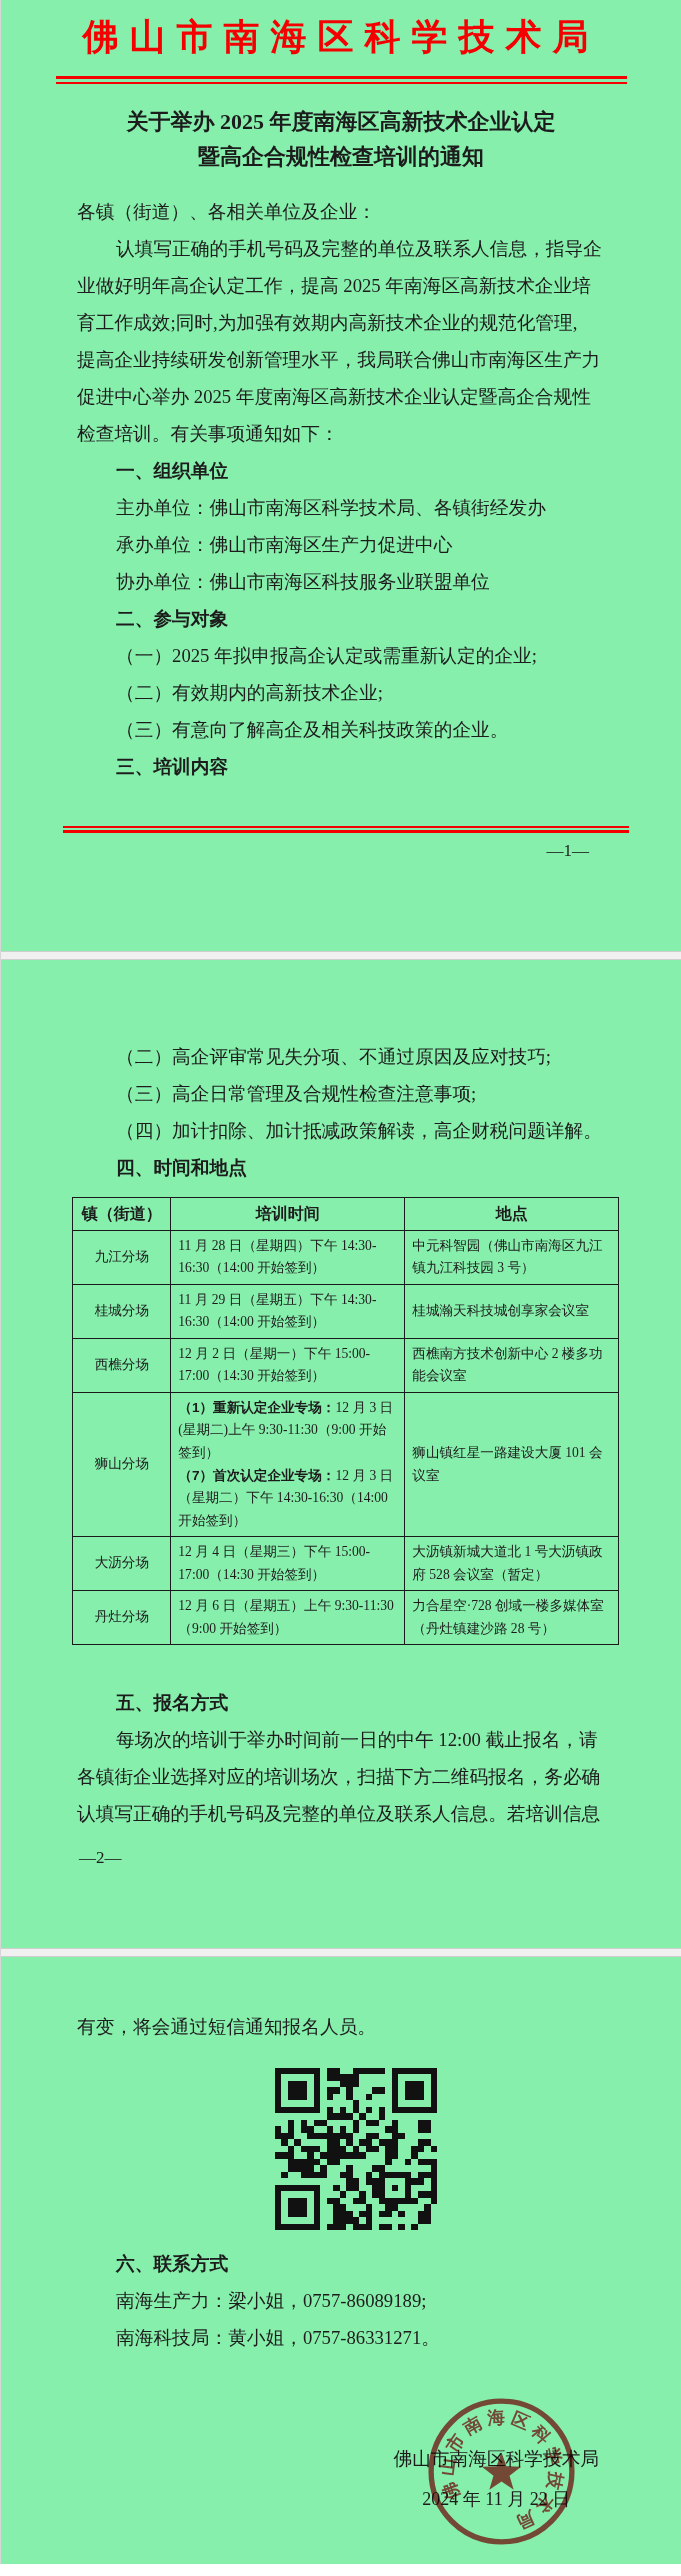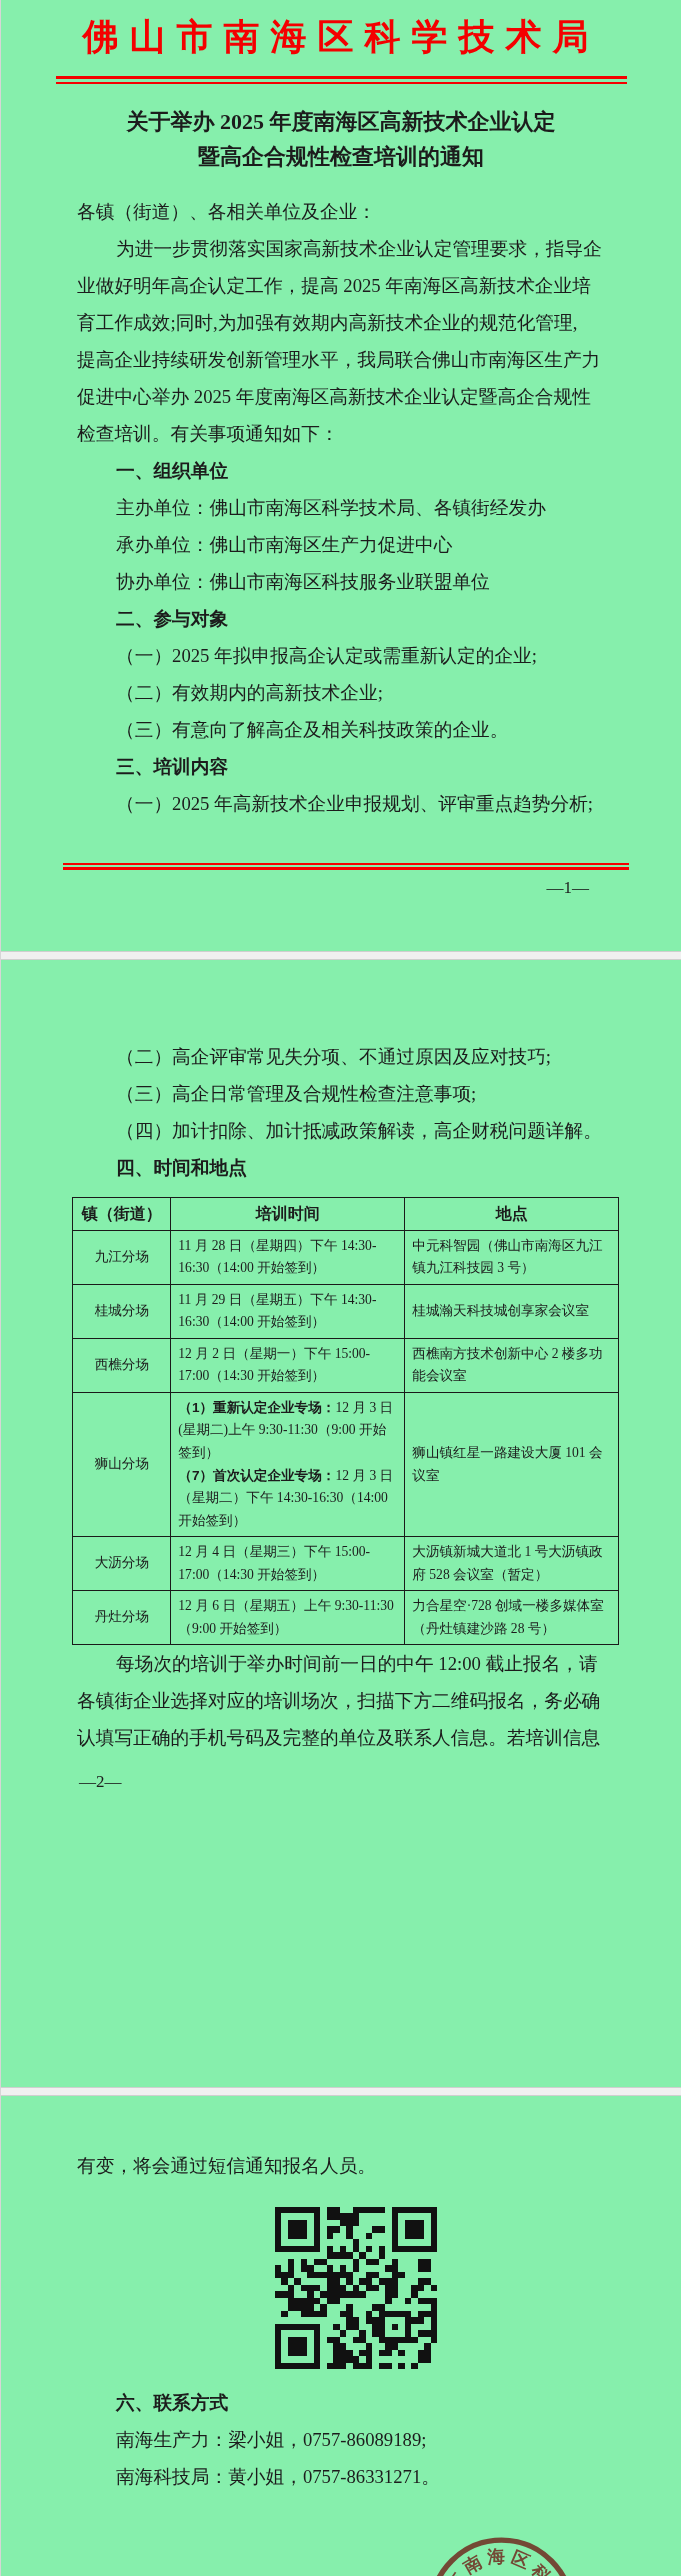--- a/index.html
+++ b/index.html
@@ -1,21 +1,21 @@
 <!DOCTYPE html>
 <html style="font-size:12.5px"><head>
 <meta charset="utf-8">
 <style>
   html,body{margin:0;padding:0;background:#ffffff;}
   body{width:682px;font-family:"Liberation Serif",serif;color:#1c1c1c;}
   .canvas{position:relative;width:682px;box-sizing:border-box;
           border-left:0.8px solid #d6d6d6;border-right:0.8px solid #d6d6d6;background:#fff;}
   .page{position:relative;background:#86efac;overflow:hidden;}
   .p1{height:951px;}
-  .p2{height:1127px;}
+  .p2{height:988px;}
   .p3{height:607px;}
   .sep{height:7px;background:#f0f0f0;border-top:0.8px solid #cfcfcf;border-bottom:0.8px solid #cfcfcf;}
 
   .agency{margin-top:12.5px;text-align:center;color:#f40000;font-weight:bold;
           font-size:36px;line-height:48px;letter-spacing:11px;white-space:nowrap;}
   .rule-top{margin:15.6px 54px 0 55px;height:3.1px;
             border-top:3.1px solid #f40000;border-bottom:2.3px solid #f40000;}
   .doc-title{margin-top:20px;text-align:center;font-weight:bold;font-size:22px;line-height:35px;}
   .doc-title div{white-space:nowrap;}
 
@@ -55,36 +55,35 @@
 
   <div class="page p1">
     <div class="agency">佛山市南海区科学技术局</div>
     <div class="rule-top"></div>
     <div class="doc-title">
       <div>关于举办 2025 年度南海区高新技术企业认定</div>
       <div>暨高企合规性检查培训的通知</div>
     </div>
     <div class="txt" style="margin-top:18.7px;">
       <div class="bl">各镇（街道）、各相关单位及企业：</div>
-      <div class="bl indent">为进一步贯彻落实国家高新技术企业认定管理要求，指导企</div>
+      <div class="bl indent">认填写正确的手机号码及完整的单位及联系人信息，指导企</div>
       <div class="bl">业做好明年高企认定工作，提高 2025 年南海区高新技术企业培</div>
       <div class="bl">育工作成效;同时,为加强有效期内高新技术企业的规范化管理,</div>
       <div class="bl">提高企业持续研发创新管理水平，我局联合佛山市南海区生产力</div>
       <div class="bl">促进中心举办 2025 年度南海区高新技术企业认定暨高企合规性</div>
       <div class="bl">检查培训。有关事项通知如下：</div>
       <div class="bl indent hd">一、组织单位</div>
       <div class="bl indent">主办单位：佛山市南海区科学技术局、各镇街经发办</div>
       <div class="bl indent">承办单位：佛山市南海区生产力促进中心</div>
       <div class="bl indent">协办单位：佛山市南海区科技服务业联盟单位</div>
       <div class="bl indent hd">二、参与对象</div>
       <div class="bl indent">（一）2025 年拟申报高企认定或需重新认定的企业;</div>
       <div class="bl indent">（二）有效期内的高新技术企业;</div>
       <div class="bl indent">（三）有意向了解高企及相关科技政策的企业。</div>
       <div class="bl indent hd">三、培训内容</div>
-      <div class="bl indent">（一）2025 年高新技术企业申报规划、评审重点趋势分析;</div>
     </div>
     <div class="rule-bottom"></div>
     <div class="pageno-r">—1—</div>
   </div>
 
   <div class="sep"></div>
 
   <div class="page p2">
     <div class="txt body2">
       <div class="bl indent">（二）高企评审常见失分项、不通过原因及应对技巧;</div>
@@ -133,20 +132,21 @@
           <td class="place">大沥镇新城大道北 1 号大沥镇政府 528 会议室（暂定）</td>
         </tr>
         <tr>
           <td class="town">丹灶分场</td>
           <td class="time">12 月 6 日（星期五）上午 9:30-11:30（9:00 开始签到）</td>
           <td class="place">力合星空·728 创域一楼多媒体室（丹灶镇建沙路 28 号）</td>
         </tr>
       </tbody>
         </table>
 
+      <div class="bl indent hd after-table">五、报名方式</div>
       <div class="bl indent">每场次的培训于举办时间前一日的中午 12:00 截止报名，请</div>
       <div class="bl">各镇街企业选择对应的培训场次，扫描下方二维码报名，务必确</div>
       <div class="bl">认填写正确的手机号码及完整的单位及联系人信息。若培训信息</div>
     </div>
     <div class="pageno-l">—2—</div>
   </div>
 
   <div class="sep"></div>
 
   <div class="page p3">

